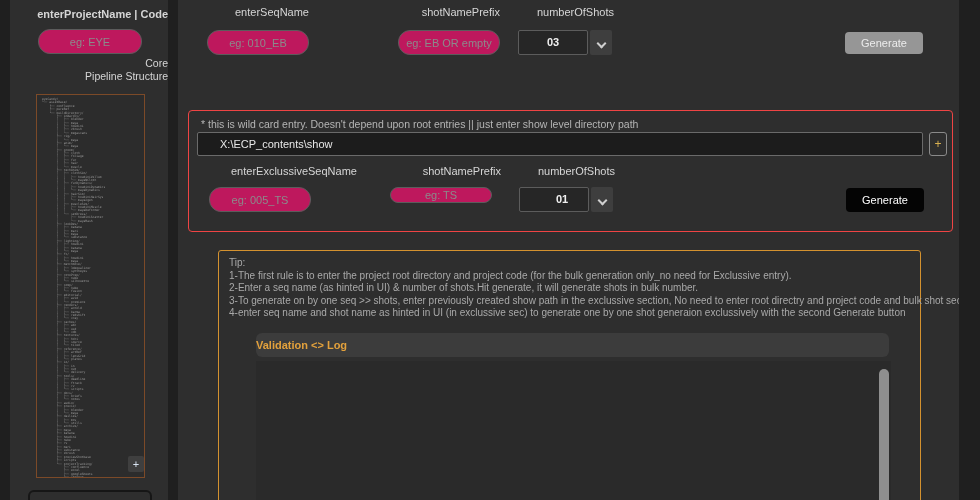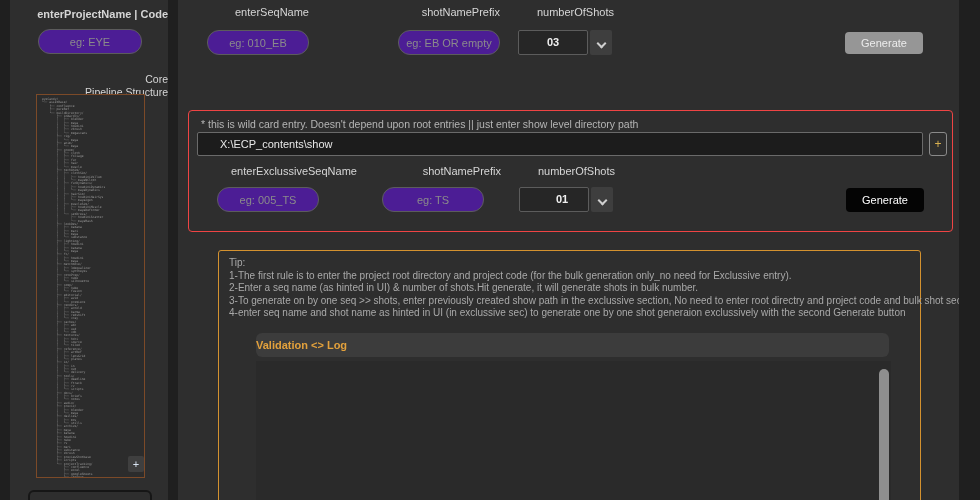--- a/index.html
+++ b/index.html
@@ -4,30 +4,30 @@
 <style>
   * { margin:0; padding:0; box-sizing:border-box; }
   html,body { width:980px; height:500px; overflow:hidden; }
   body { background:#1f1f1f; font-family:"Liberation Sans", sans-serif; position:relative; }
   .panel { position:absolute; background:#2e2e2e; }
   #left-panel  { left:10px; top:0; width:158px; height:500px; }
   #main-panel  { left:178px; top:0; width:781px; height:500px; overflow:hidden; }
 
   .lbl { color:#d6d6d6; font-size:11px; text-align:right; position:absolute; }
   .hint-input {
-    position:absolute; background:#4c1d95; border:1px solid #5c5c5c; border-radius:12px;
+    position:absolute; background:#be185d; border:1px solid #5c5c5c; border-radius:12px;
     color:#e6e6e6; font-size:11px; text-align:center; outline:none;
     font-family:"Liberation Sans", sans-serif;
   }
   .hint-input::placeholder { color:#8b8b8b; }
 
   
   #project-label { left:0; right:0; top:8px; font-weight:bold; }
   #project-input { left:28px; top:29px; width:104px; height:25px; }
-  #structure-title { left:0; right:0; top:57px; line-height:13px; font-size:10.5px;margin-top:16px; }
+  #structure-title { left:0; right:0; top:57px; line-height:13px; font-size:10.5px; }
   #tree-box { position:absolute; left:26px; top:94px; width:109px; height:384px;
               border:1px solid #7c4a28; background:#2c2c2c; overflow:hidden; }
   #tree-text { position:absolute; left:5px; top:3px; color:#9a9a9a;
                font-family:"DejaVu Sans Mono", monospace; font-size:3px; line-height:3.38px;
                white-space:pre; }
   #tree-add-btn { position:absolute; left:91px; top:361px; width:16px; height:16px;
                   background:#3f3f3f; border:none; border-radius:2px; color:#d9e4f2;
                   font-size:11px; line-height:14px; text-align:center; cursor:pointer; }
   #left-bottom-box { position:absolute; left:18px; top:490px; width:124px; height:24px;
                      border:2px solid #161616; border-radius:6px; }
@@ -217,24 +217,24 @@
   </button>
 
   <button id="generate-bulk">Generate</button>
 
   <div id="exclusive-panel">
     <div id="wildcard-note">* this is wild card entry. Doesn't depend upon root entries || just enter show level directory path</div>
     <input id="show-path-input" value="X:\ECP_contents\show" style="">
     <button id="path-add-btn">+</button>
 
     <div class="lbl" style="left:19px; top:54px; width:120px;margin-left:23px;">enterExclussiveSeqName</div>
-    <input class="hint-input" style="left: 28px; top: 76px; width: 102px; height: 25px;" placeholder="eg: 005_TS">
+    <input class="hint-input" style="left: 20px; top: 76px; width: 102px; height: 25px;" placeholder="eg: 005_TS">
 
     <div class="lbl" style="left:210px; top:54px; width:102px;">shotNamePrefix</div>
-    <input class="hint-input" style="left: 193px; top: 76px; width: 102px; height: 25px;" placeholder="eg: TS">
+    <input class="hint-input" style="left: 201px; top: 76px; width: 102px; height: 16px;" placeholder="eg: TS">
 
     <div class="lbl" style="left:326px; top:54px; width:100px;">numberOfShots</div>
     <div class="combo-value" style="left:330px; top:76px;padding-left:16px;">01</div>
     <button class="combo-arrow" style="left:402px; top:76px;">
       <span class="chev"></span>
     </button>
 
     <button id="generate-exclusive">Generate</button>
   </div>
 

